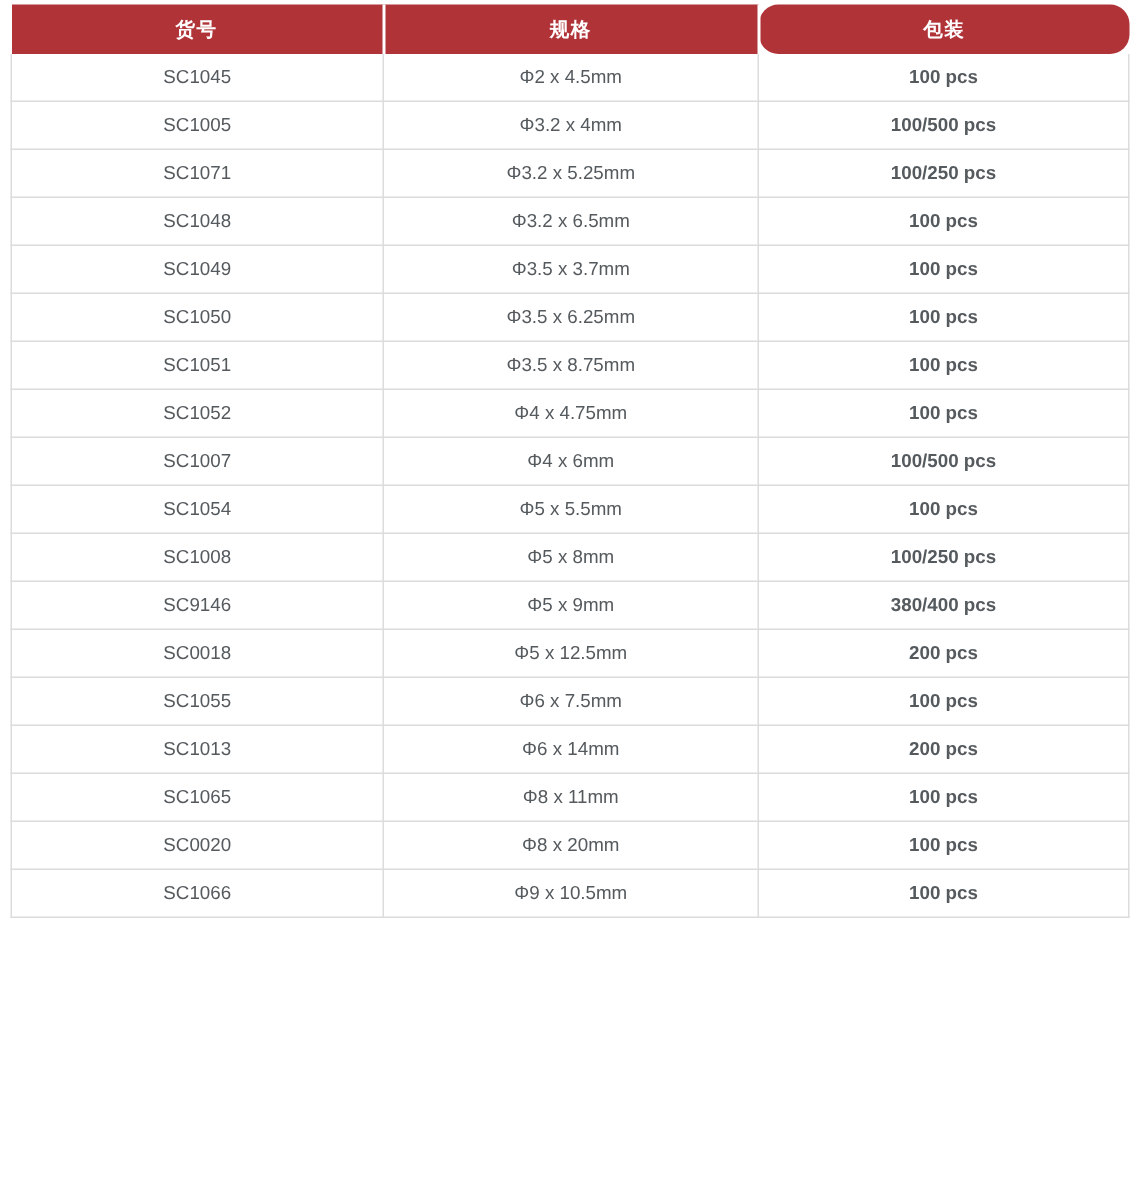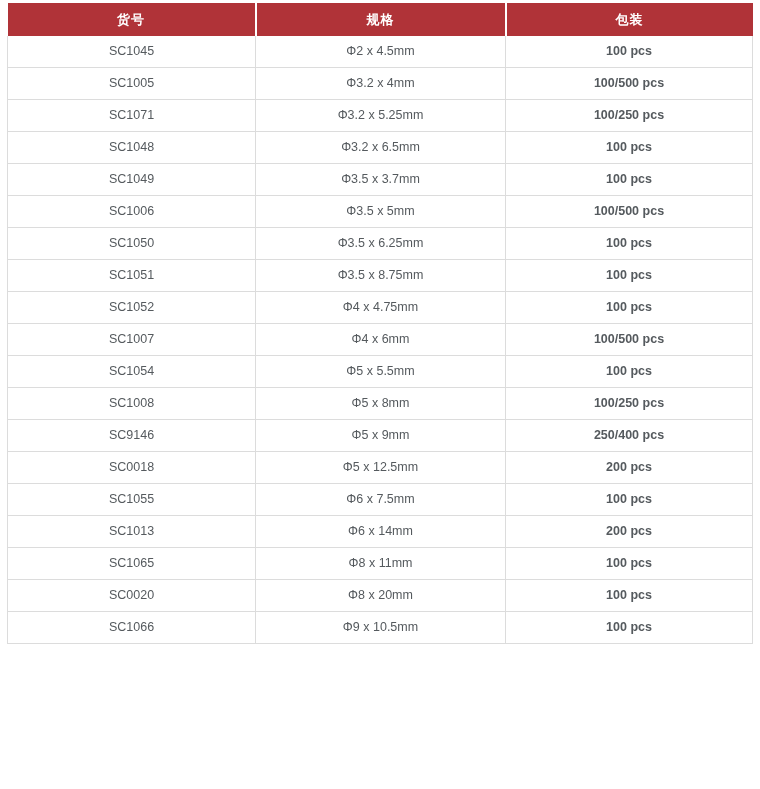--- a/index.html
+++ b/index.html
@@ -39,20 +39,21 @@
     font-weight: bold;
     height: 33px;
     line-height: 33px;
     padding: 0;
     text-align: center;
     border-right: 2px solid #ffffff;
     letter-spacing: 1px;
   }
   thead th:last-child {
     border-right: none;
+    border-radius: 13px;
   }
 
   tbody td {
     height: 31px;
     line-height: 31px;
     padding: 0;
     font-size: 12.5px;
     color: #555a5e;
     text-align: center;
     border-bottom: 1px solid #dcdcdc;
@@ -109,25 +110,20 @@
           <td class="col-code">SC1048</td>
           <td class="col-spec">Φ3.2 x 6.5mm</td>
           <td class="col-pack">100 pcs</td>
         </tr>
         <tr>
           <td class="col-code">SC1049</td>
           <td class="col-spec">Φ3.5 x 3.7mm</td>
           <td class="col-pack">100 pcs</td>
         </tr>
         <tr>
-          <td class="col-code">SC1006</td>
-          <td class="col-spec">Φ3.5 x 5mm</td>
-          <td class="col-pack">100/500 pcs</td>
-        </tr>
-        <tr>
           <td class="col-code">SC1050</td>
           <td class="col-spec">Φ3.5 x 6.25mm</td>
           <td class="col-pack">100 pcs</td>
         </tr>
         <tr>
           <td class="col-code">SC1051</td>
           <td class="col-spec">Φ3.5 x 8.75mm</td>
           <td class="col-pack">100 pcs</td>
         </tr>
         <tr>
@@ -146,21 +142,21 @@
           <td class="col-pack">100 pcs</td>
         </tr>
         <tr>
           <td class="col-code">SC1008</td>
           <td class="col-spec">Φ5 x 8mm</td>
           <td class="col-pack">100/250 pcs</td>
         </tr>
         <tr>
           <td class="col-code">SC9146</td>
           <td class="col-spec">Φ5 x 9mm</td>
-          <td class="col-pack">250/400 pcs</td>
+          <td class="col-pack">380/400 pcs</td>
         </tr>
         <tr>
           <td class="col-code">SC0018</td>
           <td class="col-spec">Φ5 x 12.5mm</td>
           <td class="col-pack">200 pcs</td>
         </tr>
         <tr>
           <td class="col-code">SC1055</td>
           <td class="col-spec">Φ6 x 7.5mm</td>
           <td class="col-pack">100 pcs</td>

